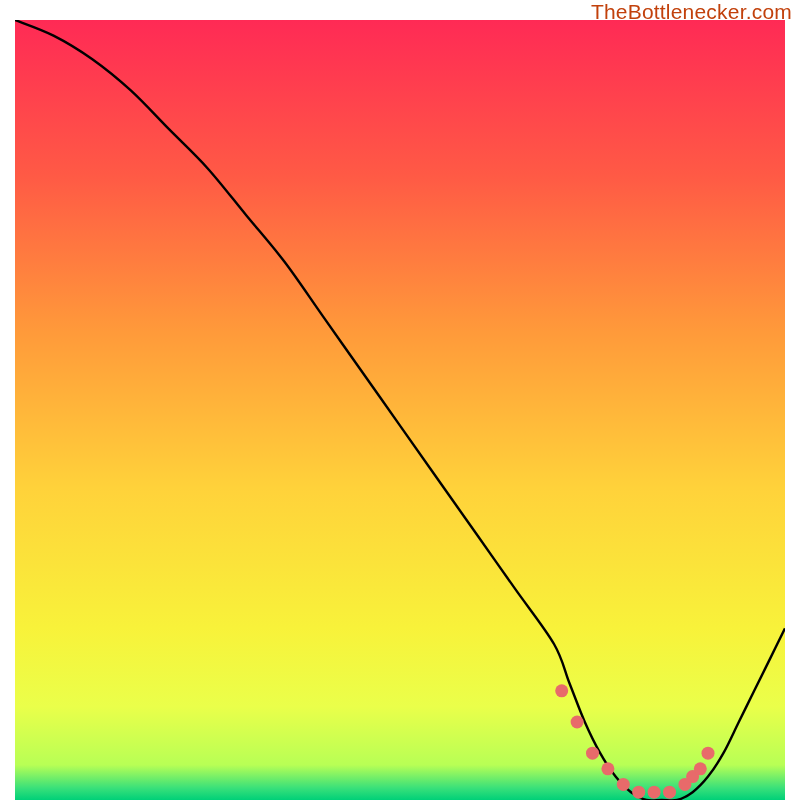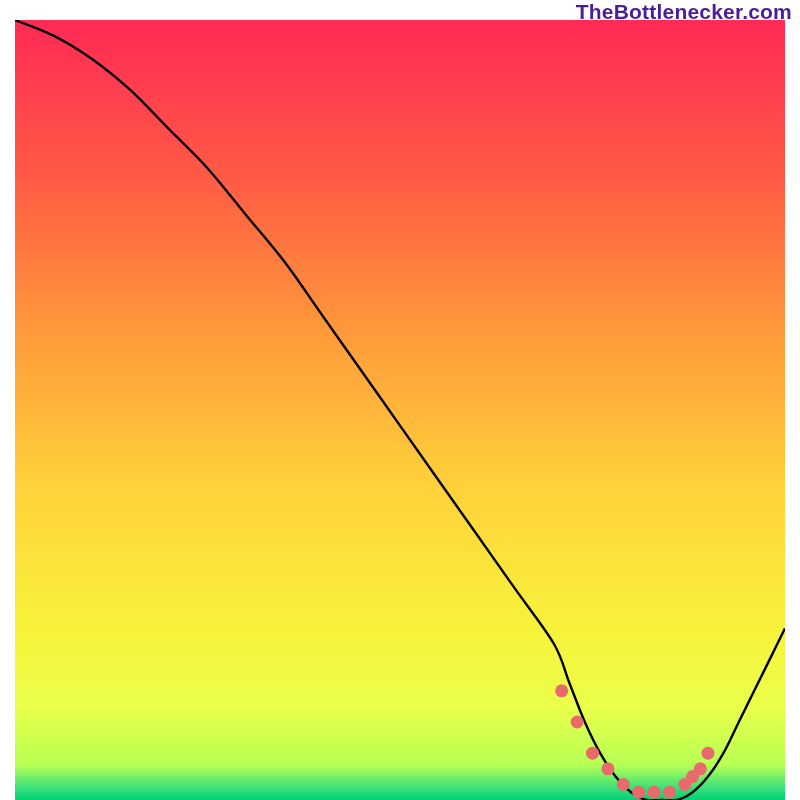--- a/index.html
+++ b/index.html
@@ -14,22 +14,22 @@
   .root {
     position: relative;
     width: 800px;
     height: 800px;
   }
   .attrib {
     position: absolute;
     top: 0;
     right: 8px;
     font-size: 21px;
-    color: #4c1d95;
-    font-weight: 700;
+    color: #c2410c;
+    font-weight: 400;
     letter-spacing: 0.2px;
   }
   .plot {
     position: absolute;
     left: 15px;
     top: 20px;
     width: 770px;
     height: 780px;
   }
   svg {

